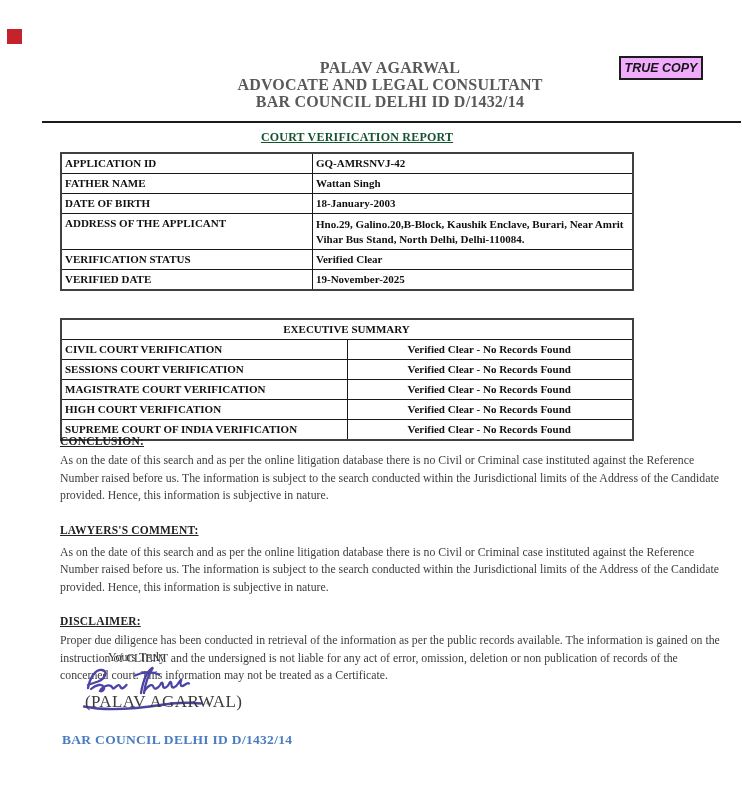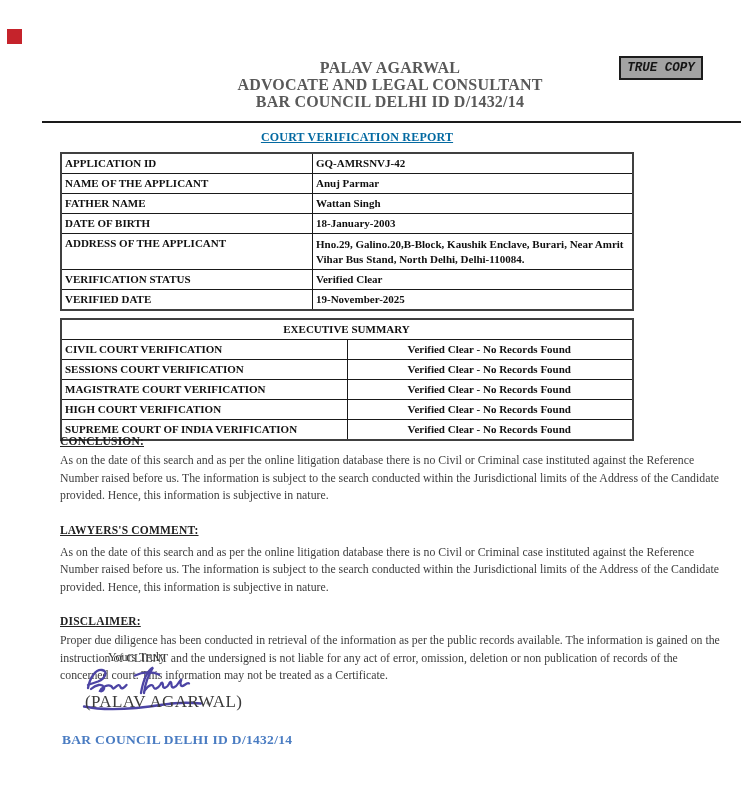--- a/index.html
+++ b/index.html
@@ -5,25 +5,25 @@
   html,body{margin:0;padding:0;background:#ffffff;}
   .page{
     position:relative;width:742px;height:787px;background:#ffffff;overflow:hidden;
     font-family:"Liberation Serif","DejaVu Serif",serif;color:#1a1a1a;
   }
   .logo-marker{position:absolute;left:7px;top:29px;width:15px;height:15px;}
   .letterhead{position:absolute;top:59px;left:38px;right:0;text-align:center;
     font-weight:bold;font-size:16px;line-height:17px;color:#595959;letter-spacing:.2px;}
   .stamp{position:absolute;left:619px;top:56px;width:80px;height:20px;
     border:2px solid #1c1c1c;display:flex;align-items:center;justify-content:center;
-    font-family:Liberation Mono, monospace;font-weight:bold;font-style:italic;
-    font-size:12.5px;color:#151515;background:#a3a3a3;}
+    font-family:Liberation Sans, sans-serif;font-weight:bold;font-style:italic;
+    font-size:12.5px;color:#151515;background:#f0abfc;}
   .rule{position:absolute;top:121px;left:42px;right:1px;height:2px;background:#1a1a1a;}
   .report-title{position:absolute;top:130px;left:0;right:28px;text-align:center;
-    font-weight:bold;font-size:12px;color:#0369a1;text-decoration:underline;letter-spacing:.2px;}
+    font-weight:bold;font-size:12px;color:#14532d;text-decoration:underline;letter-spacing:.2px;}
   table{border-collapse:collapse;table-layout:fixed;}
   .tbl{position:absolute;left:60px;width:574px;border:2px solid #404040;}
   .tbl td,.tbl th{border:1.5px solid #1a1a1a;font-size:11px;font-weight:bold;color:#101010;
     padding:2px 4px 2px 3px;vertical-align:middle;text-align:left;line-height:15px;}
   .tbl-applicant{top:152px;}
   .tbl-applicant .col-label{width:243px;}
   .tbl-applicant td{height:15px;}
   .tbl-applicant tr.tall td{height:31px;vertical-align:middle;}
   .tbl-summary{top:318px;}
   .tbl-summary .col-label{width:248px;}
@@ -59,24 +59,20 @@
 
   <div class="rule"></div>
 
   <div class="report-title">COURT VERIFICATION REPORT</div>
 
   <table class="tbl tbl-applicant">
     <tbody>
       <tr>
         <td class="col-label">APPLICATION ID</td>
         <td>GQ-AMRSNVJ-42</td>
-      </tr>
-      <tr>
-        <td class="col-label">NAME OF THE APPLICANT</td>
-        <td>Anuj Parmar</td>
       </tr>
       <tr>
         <td class="col-label">FATHER NAME</td>
         <td>Wattan Singh</td>
       </tr>
       <tr>
         <td class="col-label">DATE OF BIRTH</td>
         <td>18-January-2003</td>
       </tr>
       <tr class="tall">

